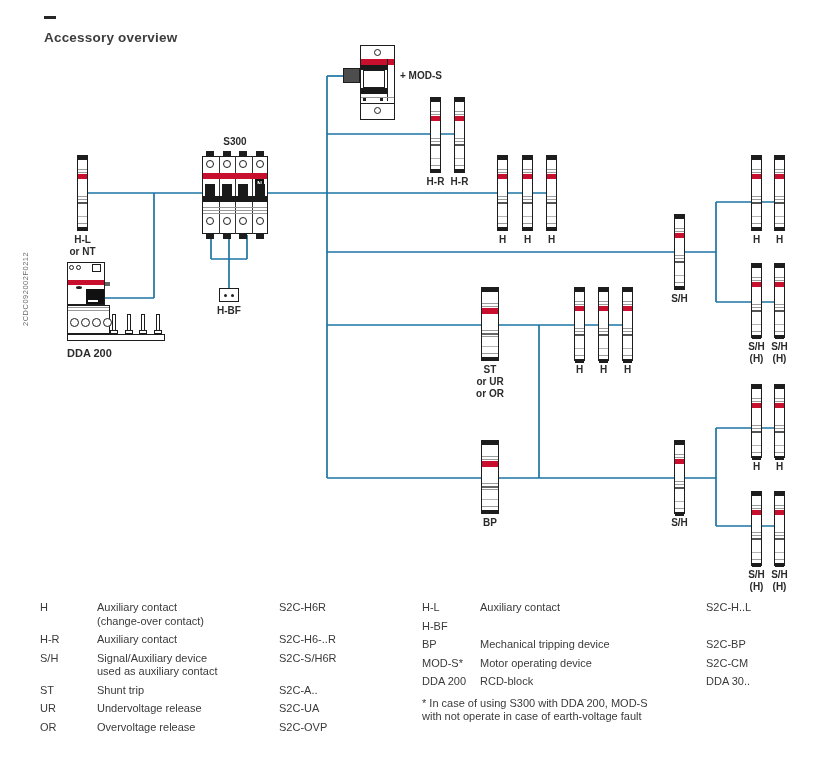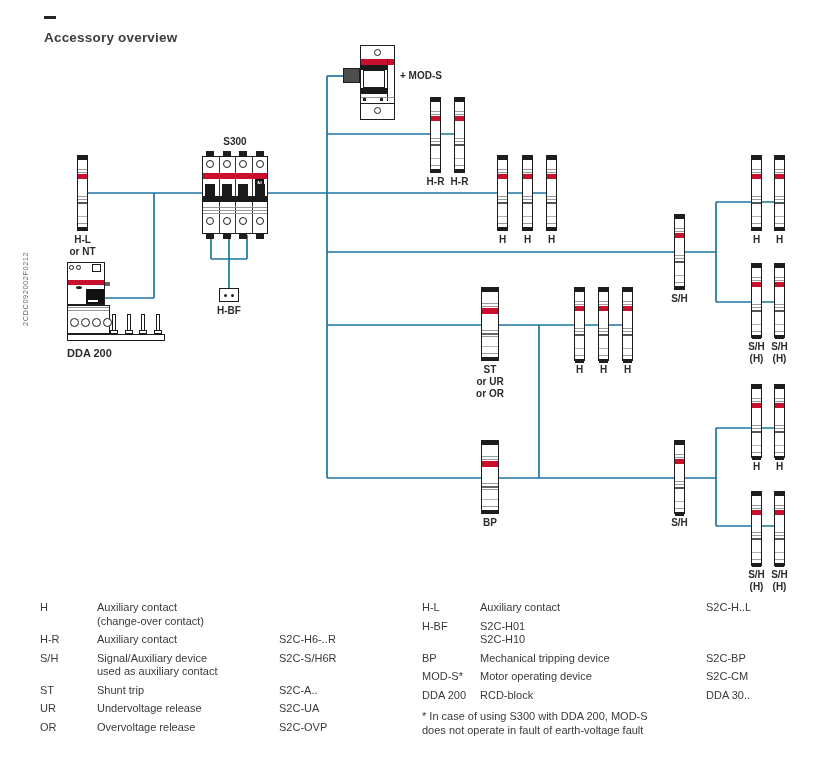--- a/index.html
+++ b/index.html
@@ -433,20 +433,23 @@
       <div class="dev-label below-left" style="left: 67px; top: 347px;"><span>DDA 200</span></div>
     </div>
   <div id="legend">
     <div class="lgroup gleft" id="lgleft">
         <div class="lrow">
           <span>H</span>
           <span>
             <div>Auxiliary contact</div>
             <div>(change-over contact)</div>
           </span>
+          <span>
+            <div>S2C-H6R</div>
+          </span>
         </div>
         <div class="lrow">
           <span>H-R</span>
           <span>
             <div>Auxiliary contact</div>
           </span>
           <span>
             <div>S2C-H6-..R</div>
           </span>
         </div>
@@ -493,24 +496,20 @@
           <span>H-L</span>
           <span>
             <div>Auxiliary contact</div>
           </span>
           <span>
             <div>S2C-H..L</div>
           </span>
         </div>
         <div class="lrow">
           <span>H-BF</span>
-          <span>
-            <div>S2C-H01</div>
-            <div>S2C-H10</div>
-          </span>
         </div>
         <div class="lrow">
           <span>BP</span>
           <span>
             <div>Mechanical tripping device</div>
           </span>
           <span>
             <div>S2C-BP</div>
           </span>
         </div>
@@ -527,17 +526,17 @@
           <span>DDA 200</span>
           <span>
             <div>RCD-block</div>
           </span>
           <span>
             <div>DDA 30..</div>
           </span>
         </div>
         <div class="lfootnote">
           <div>* In case of using S300 with DDA 200, MOD-S</div>
-          <div>does not operate in fault of earth-voltage fault</div>
+          <div>with not operate in case of earth-voltage fault</div>
         </div>
       </div>
   </div>
 </div>
 
 </body></html>

